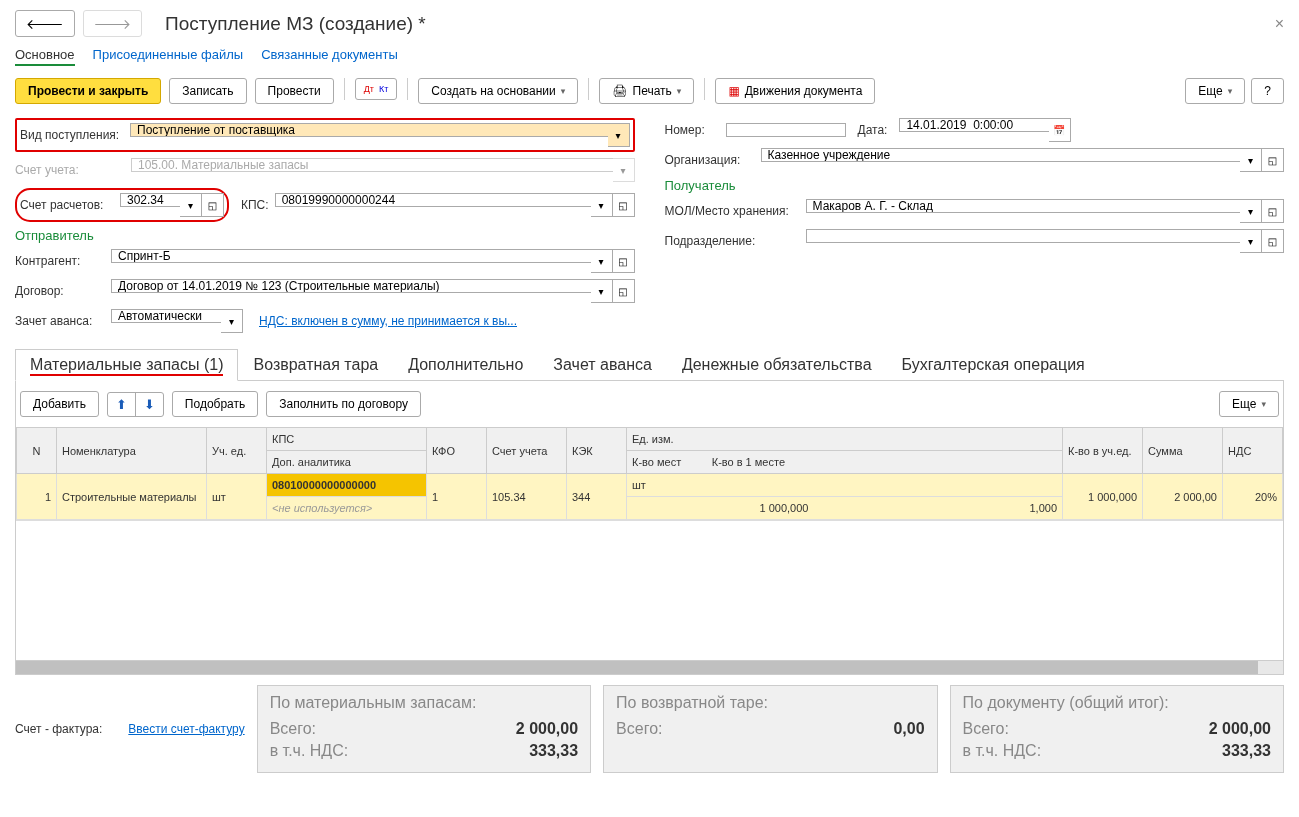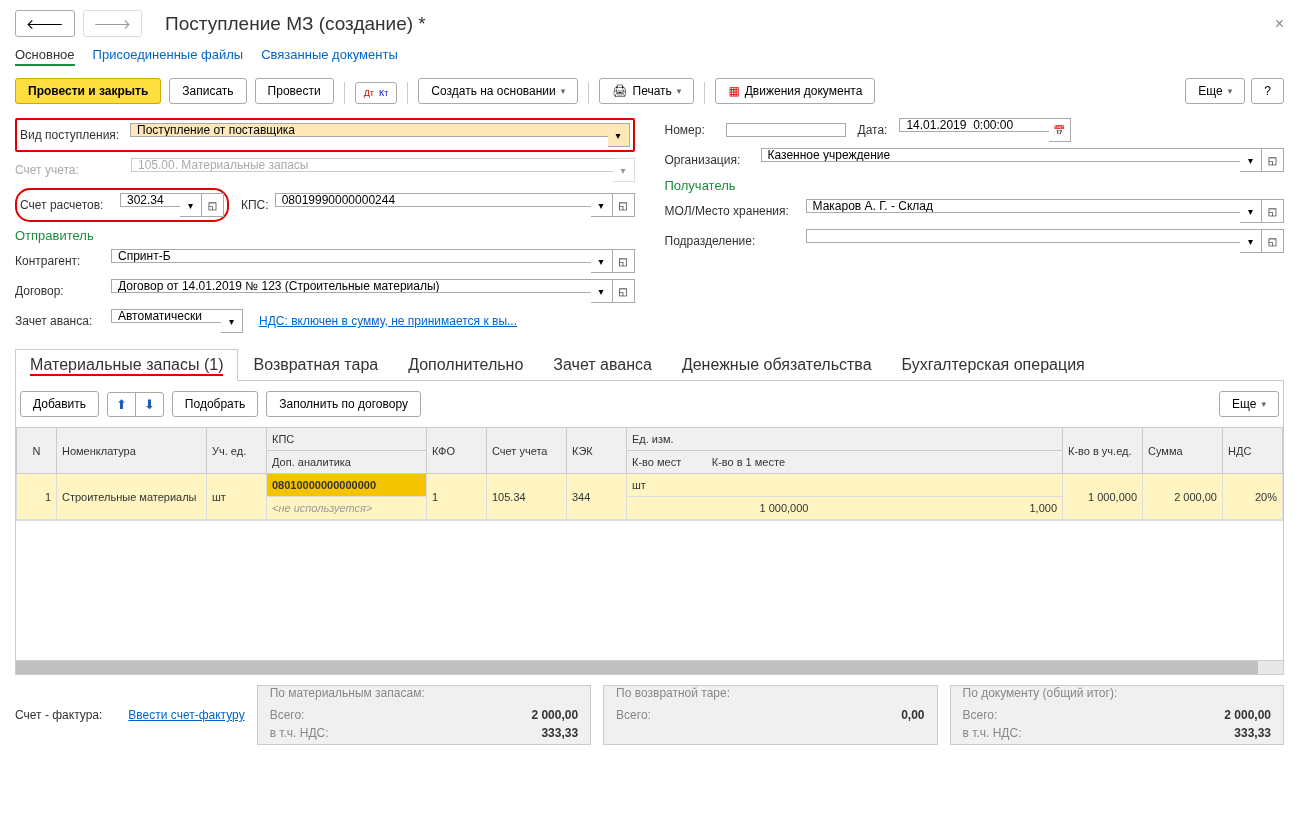--- a/index.html
+++ b/index.html
@@ -5,21 +5,21 @@
 * { box-sizing: border-box; margin: 0; padding: 0; }
 body { font-family: Arial, sans-serif; font-size: 12px; color: #333; background: #fff; padding: 10px 15px; }
 .header-row { display: flex; align-items: center; gap: 8px; margin-bottom: 10px; }
 .nav-btn { border: 1px solid #aaa; background: #fff; padding: 4px 10px; border-radius: 3px; cursor: pointer; font-size: 14px; }
 .title { font-size: 19px; font-weight: normal; margin-left: 15px; }
 .close-x { margin-left: auto; font-size: 16px; color: #888; cursor: pointer; }
 .subnav { display: flex; gap: 18px; margin-bottom: 12px; font-size: 13px; }
 .subnav-item { cursor: pointer; }
 .subnav-item.active { color: #333; border-bottom: 2px solid #1a8c3a; padding-bottom: 2px; }
 .subnav-item.link { color: #0066cc; }
-.toolbar { display: flex; gap: 8px; margin-bottom: 14px; align-items: flex-end; }
+.toolbar { display: flex; gap: 8px; margin-bottom: 14px; align-items: flex-start; }
 .btn { border: 1px solid #aaa; background: #fff; padding: 5px 12px; border-radius: 3px; cursor: pointer; font-size: 12px; display: inline-flex; align-items: center; gap: 5px; }
 .btn-primary { background: #ffde3f; border-color: #d4a800; font-weight: bold; }
 .btn-icon-only { padding: 5px 8px; }
 .toolbar-right { margin-left: auto; display: flex; gap: 6px; }
 .dropdown-arrow { font-size: 9px; color: #666; }
 .sep { border-left: 1px solid #ccc; height: 22px; margin: 0 2px; }
 .form-area { display: flex; gap: 30px; margin-bottom: 10px; }
 .form-col { flex: 1; }
 .form-row { display: flex; align-items: center; margin-bottom: 6px; gap: 6px; }
 .form-label { width: 110px; font-size: 12px; color: #333; }
@@ -46,21 +46,21 @@
 .grid th { background: #f0f0f0; border: 1px solid #ccc; padding: 5px; font-weight: normal; font-size: 11px; text-align: left; }
 .grid td { border: 1px solid #ddd; padding: 5px; font-size: 11px; }
 .grid-row-yellow td { background: #fff5c2; }
 .cell-orange { background: #f5c400 !important; font-weight: bold; }
 .cell-gray-italic { color: #999; font-style: italic; }
 .grid-empty { height: 140px; border-top: 1px solid #ddd; }
 .grid-scrollbar { height: 14px; background: #e8e8e8; border-top: 1px solid #ccc; position: relative; }
 .grid-scrollbar-thumb { position: absolute; left: 0; width: 98%; height: 100%; background: #c0c0c0; }
 .footer { display: flex; gap: 12px; margin-top: 10px; }
 .footer-left { flex: 0 0 auto; display: flex; gap: 26px; align-items: center; }
-.summary-box { flex: 1; background: #f0f0f0; border: 1px solid #ccc; padding: 0 12px; color: #888; font-size: 12px; }
+.summary-box { flex: 1; background: #f0f0f0; border: 1px solid #ccc; padding: 8px 12px; color: #888; font-size: 16px; }
 .summary-title { margin-bottom: 8px; }
 .summary-row { display: flex; justify-content: space-between; margin-bottom: 4px; text-align: right; }
 .summary-value { color: #333; font-weight: bold; }
 .num-right { text-align: right; }
 </style>
 </head>
 <body>
 
 <div class="header-row">
   <button class="nav-btn">🡐</button>

